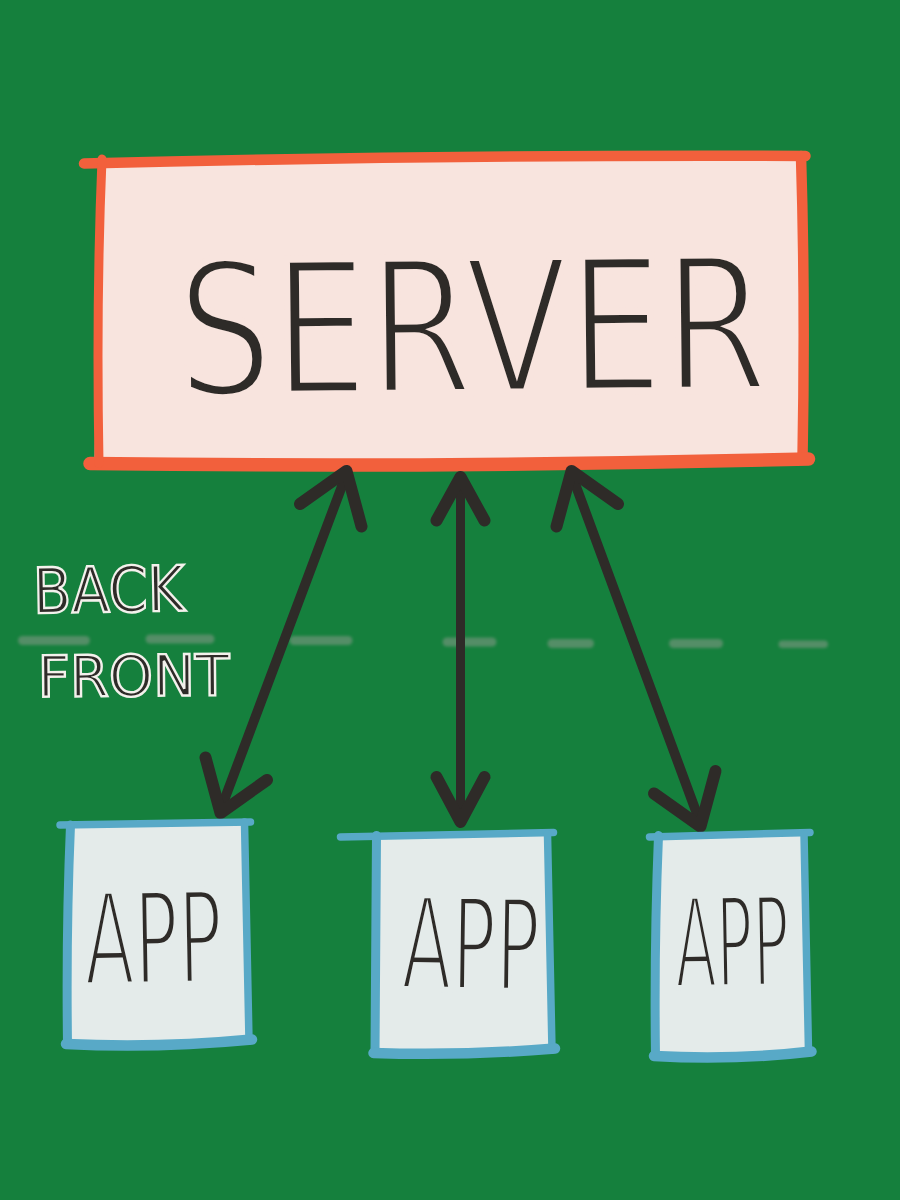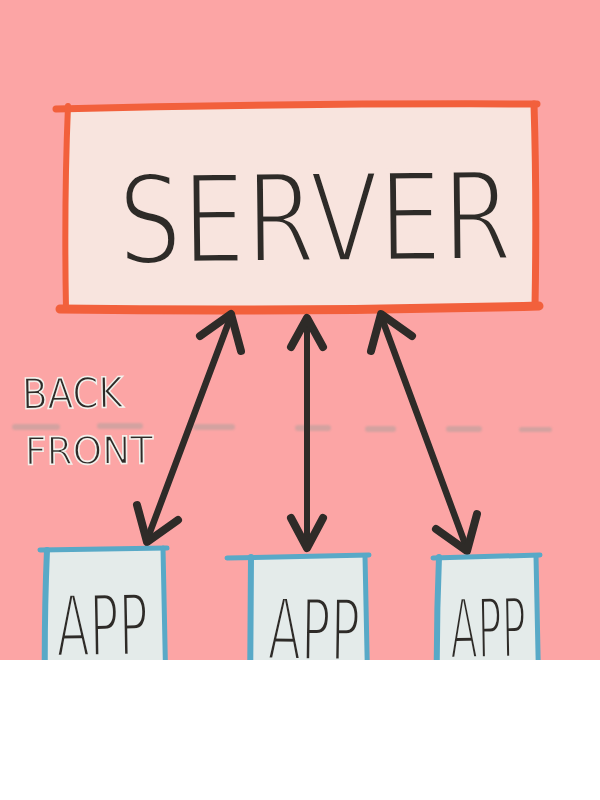--- a/index.html
+++ b/index.html
@@ -1,19 +1,19 @@
 <!DOCTYPE html>
 <html><head>
 <meta charset="utf-8">
 <style>
   html, body { margin: 0; padding: 0; }
   .page {
     width: 600px;
-    height: 660px;
-    background: #fca5a5;
+    height: 800px;
+    background: #15803d;
     position: relative;
     overflow: hidden;
     font-family: "DejaVu Sans", sans-serif;
   }
   svg { display: block; }
   .stroke-orange { stroke: #f2603c; fill: none; stroke-linecap: round; }
   .stroke-blue   { stroke: #58a9c7; fill: none; stroke-linecap: round; }
   .stroke-ink    { stroke: #2e2b28; fill: none; stroke-linecap: round; stroke-linejoin: round; }
   .txt {
     fill: #2e2b28;

